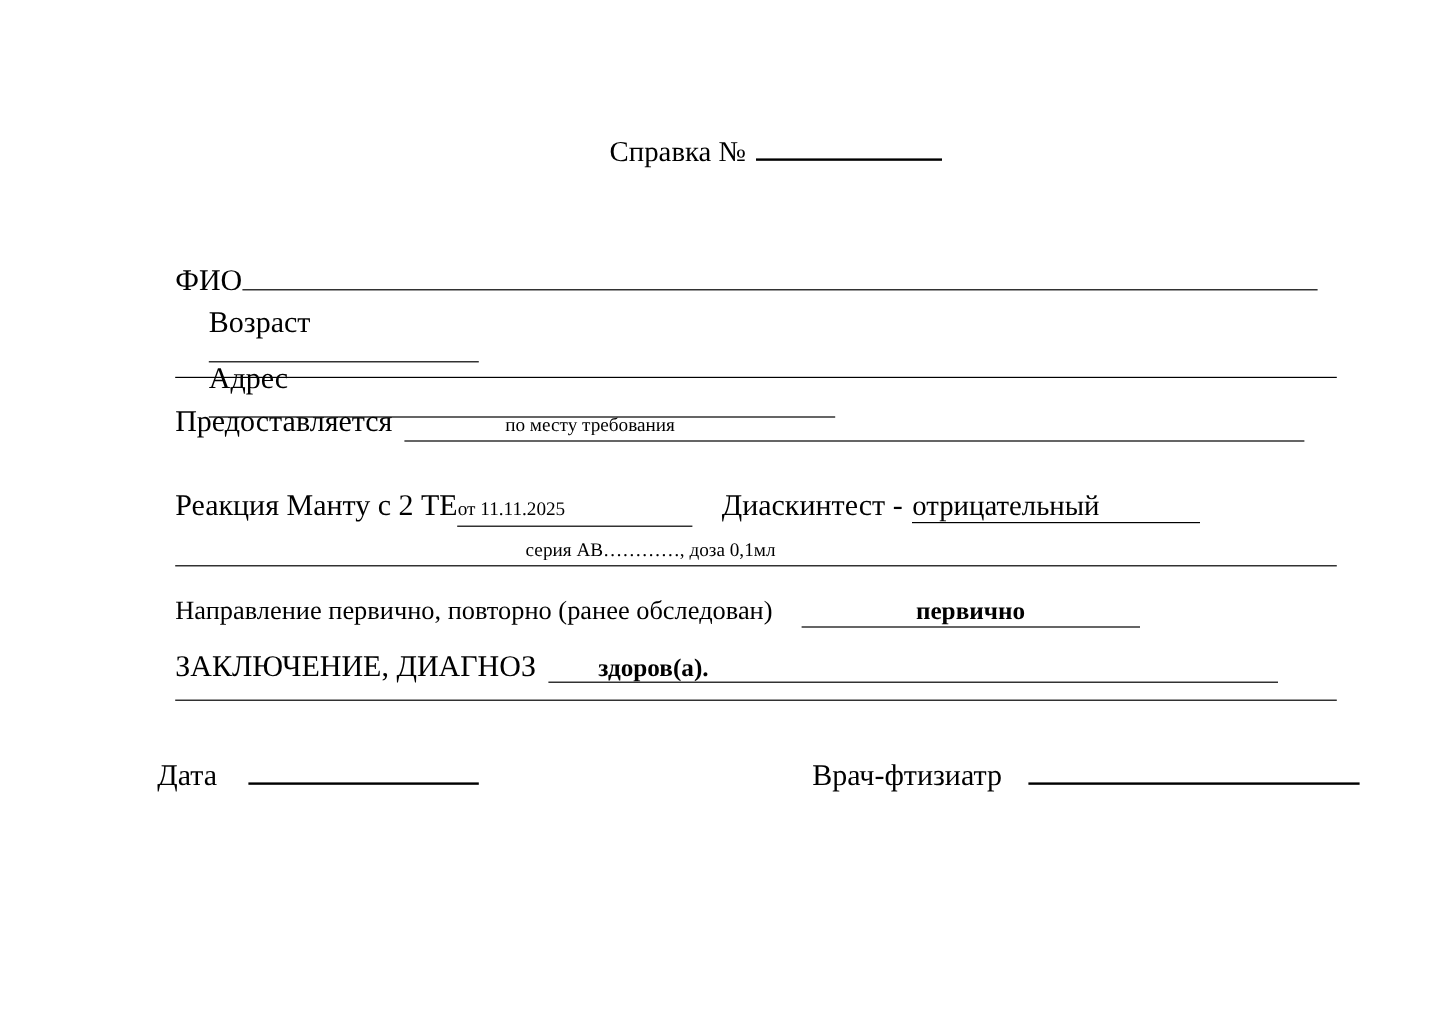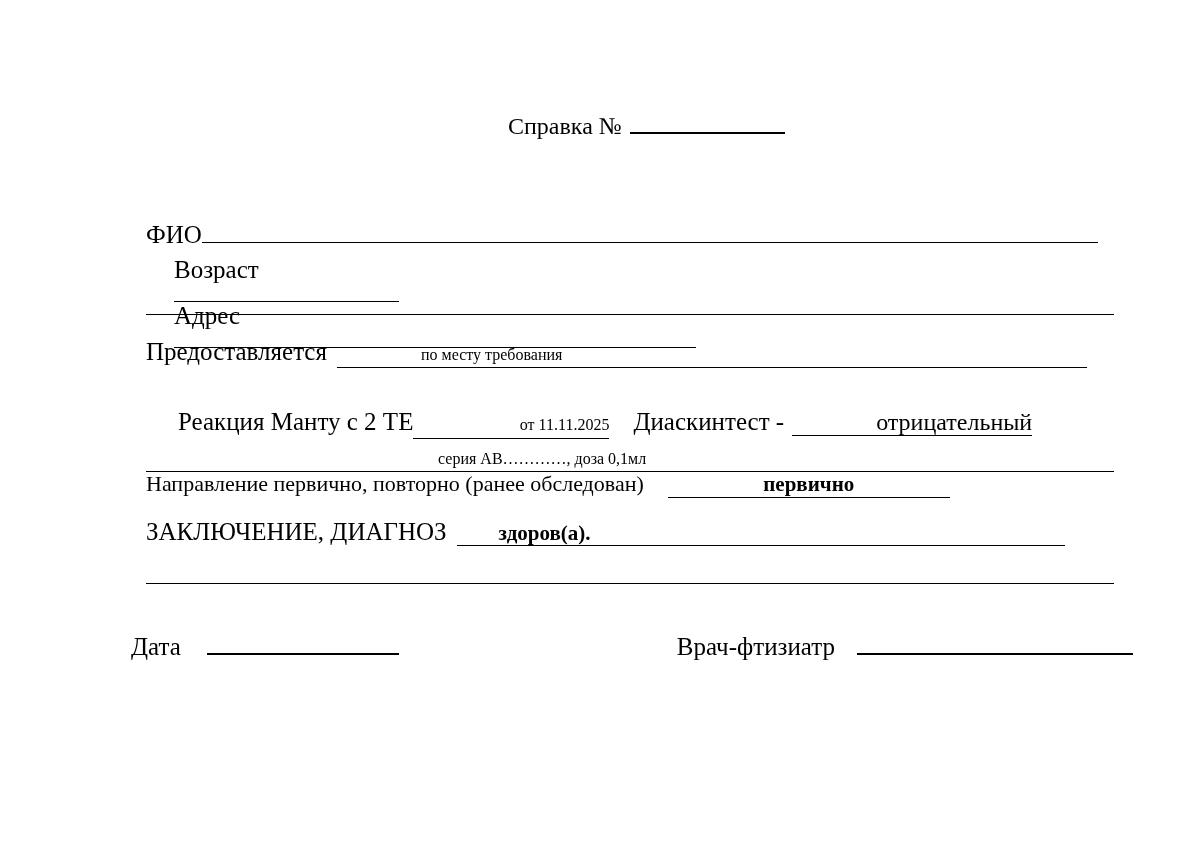--- a/index.html
+++ b/index.html
@@ -56,32 +56,33 @@
     height: 17px;
   }
   .rule-thick {
     display: inline-block;
     border-bottom: 2.5px solid #000;
     height: 17px;
   }
   .filled {
     display: inline-block;
     border-bottom: 1.6px solid #000;
-    text-align: right;
+    text-align: left;
     height: 26px;
     line-height: 26px;
   }
   .filled-bold {
     display: inline-block;
     border-bottom: 1.6px solid #000;
     text-align: center;
     height: 26px;
     line-height: 26px;
     font-weight: bold;
     font-size: 21px;
+    margin-top: 25px;
   }
   .handfill {
     font-size: 16px;
   }
 
   
   .fullrule {
     position: absolute;
     border-bottom: 1.6px solid #000;
     height: 0;
@@ -109,21 +110,21 @@
     <span class="rule" style="width:522px; margin-left:8px;"></span>
   </div>
 
   <div class="fullrule" style="left:146px; top:314px; width:968px;"></div>
 
   <div class="row" style="left:146px; top:338px;">
     <span class="lbl">Предоставляется</span>
     <span class="filled handfill" style="width:750px; margin-left:10px; text-align:left; padding-left:84px; box-sizing:border-box;">по месту требования</span>
   </div>
 
-  <div class="row" style="left:146px; top:408px;margin-left:32px;">
+  <div class="row" style="left:146px; top:408px;">
     <span class="lbl">Реакция Манту с 2 ТЕ</span>
     <span class="filled handfill" style="width:196px;">от 11.11.2025</span>
     <span class="lbl" style="margin-left:24px;">Диаскинтест -</span>
     <span class="filled handfill" style="width:240px; margin-left:8px; font-size:24px;">отрицательный</span>
   </div>
 
   <div class="row" style="left:146px; top:446px;">
     <span class="filled handfill" style="width:968px; text-align:left; padding-left:292px; box-sizing:border-box;">серия АВ…………, доза 0,1мл</span>
   </div>
 

